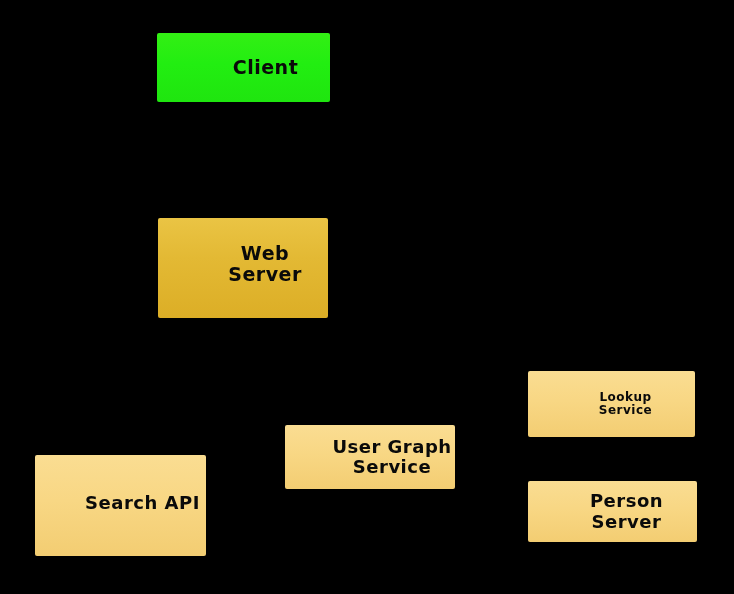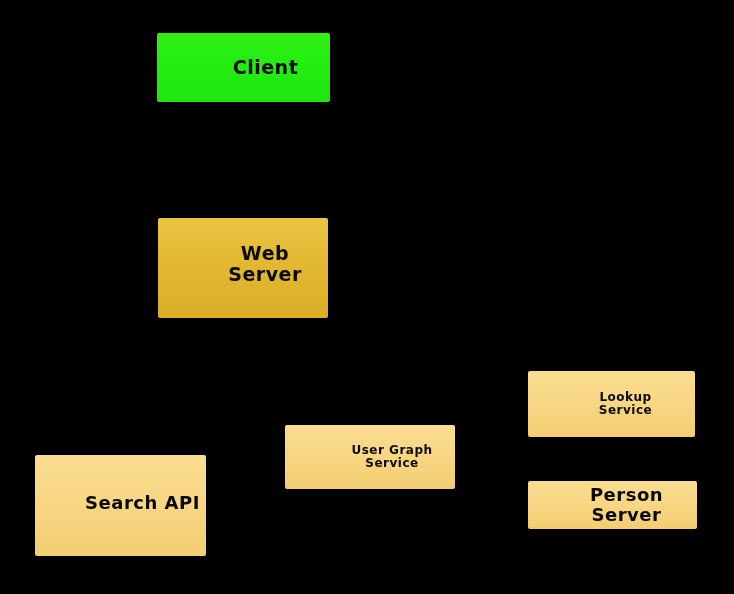--- a/index.html
+++ b/index.html
@@ -70,38 +70,38 @@
     height: 101px;
     font-size: 18px;
     background: linear-gradient(180deg, #fadd92 0%, #f8d784 45%, #f3cd72 100%);
     padding-bottom: 4px;
   }
   .node--usergraph {
     left: 285px;
     top: 425px;
     width: 170px;
     height: 64px;
-    font-size: 12px;
+    font-size: 18px;
     background: linear-gradient(180deg, #fadd92 0%, #f8d784 45%, #f3cd72 100%);
   }
   .node--lookup {
     left: 528px;
     top: 371px;
     width: 167px;
     height: 66px;
     font-size: 12px;
     background: linear-gradient(180deg, #fadd92 0%, #f8d784 45%, #f3cd72 100%);
     justify-content: flex-end;
     padding-right: 16px;
   }
   .node--person {
     left: 528px;
     top: 481px;
     width: 169px;
-    height: 48px;
+    height: 61px;
     font-size: 18px;
     background: linear-gradient(180deg, #fadd92 0%, #f8d784 45%, #f3cd72 100%);
     justify-content: flex-end;
     padding-right: 16px;
   }
 </style>
 </head>
 <body>
 
 <div id="canvas">

